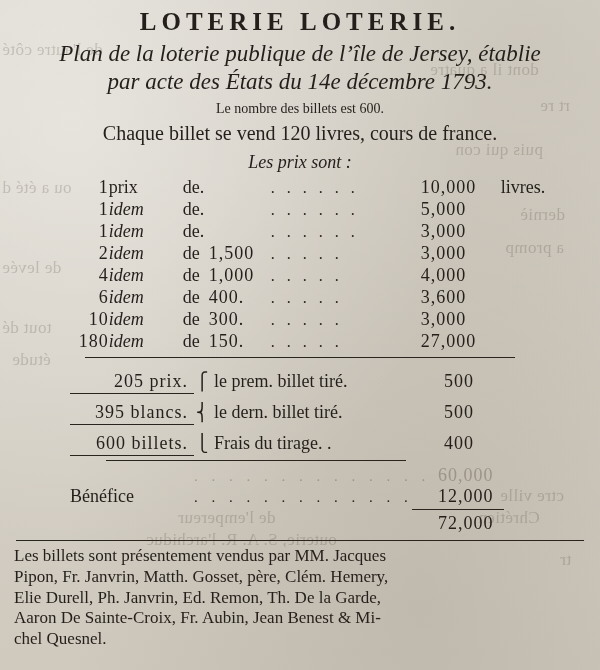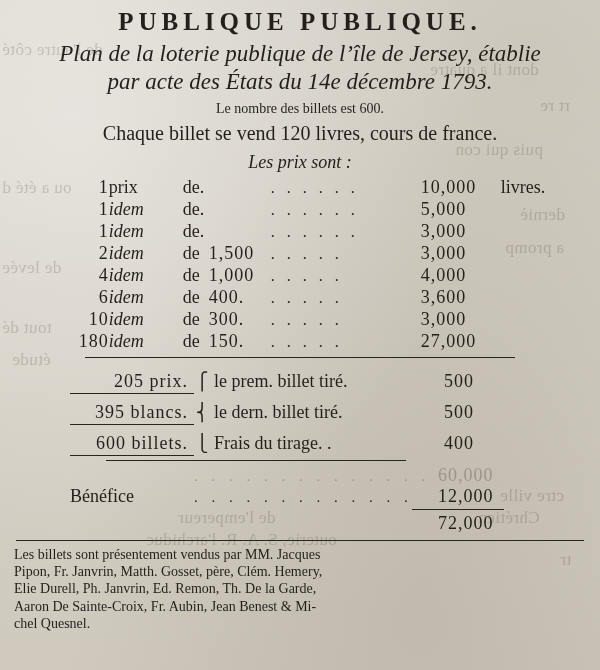--- a/index.html
+++ b/index.html
@@ -195,21 +195,21 @@
     margin: 2px 0 3px 342px;
   }
   .faint-row {
     color: rgba(60,50,40,0.30);
   }
   .footer-rule {
     border-top: 1.8px solid #2a241f;
     margin: 6px 6px 5px 6px;
   }
   .footer {
-    font-size: 14px;
+    font-size: 17px;
     line-height: 1.22;
     text-align: left;
     padding: 0 4px;
   }
   .footer p {
     margin: 0;
   }
 </style>
 </head>
 <body>
@@ -229,21 +229,21 @@
     <div class="ghost" style="left: 12px; top: 350px;">étude</div>
     <div class="ghost" style="left: 500px; top: 486px;">ctre ville</div>
     <div class="ghost" style="left: 178px; top: 508px;">de l'empereur</div>
     <div class="ghost" style="left: 478px; top: 508px;">Chrétien</div>
     <div class="ghost" style="left: 146px; top: 530px;">outerie, S. A. R. l'archiduc</div>
     <div class="ghost" style="left: 560px; top: 550px;">tr</div>
   </div>
 
 <div class="content">
 
-  <div class="title">PUBLIQUE PUBLIQUE.</div>
+  <div class="title">LOTERIE LOTERIE.</div>
 
   <div class="subtitle">
     <div>Plan de la loterie publique de l’île de Jersey, établie</div>
     <div>par acte des États du 14e décembre 1793.</div>
   </div>
 
   <div class="line-bold">Le nombre des billets est 600.</div>
   <div class="line-bold big">Chaque billet se vend 120 livres, cours de france.</div>
 
   <div class="prizes-head">Les prix sont :</div>

